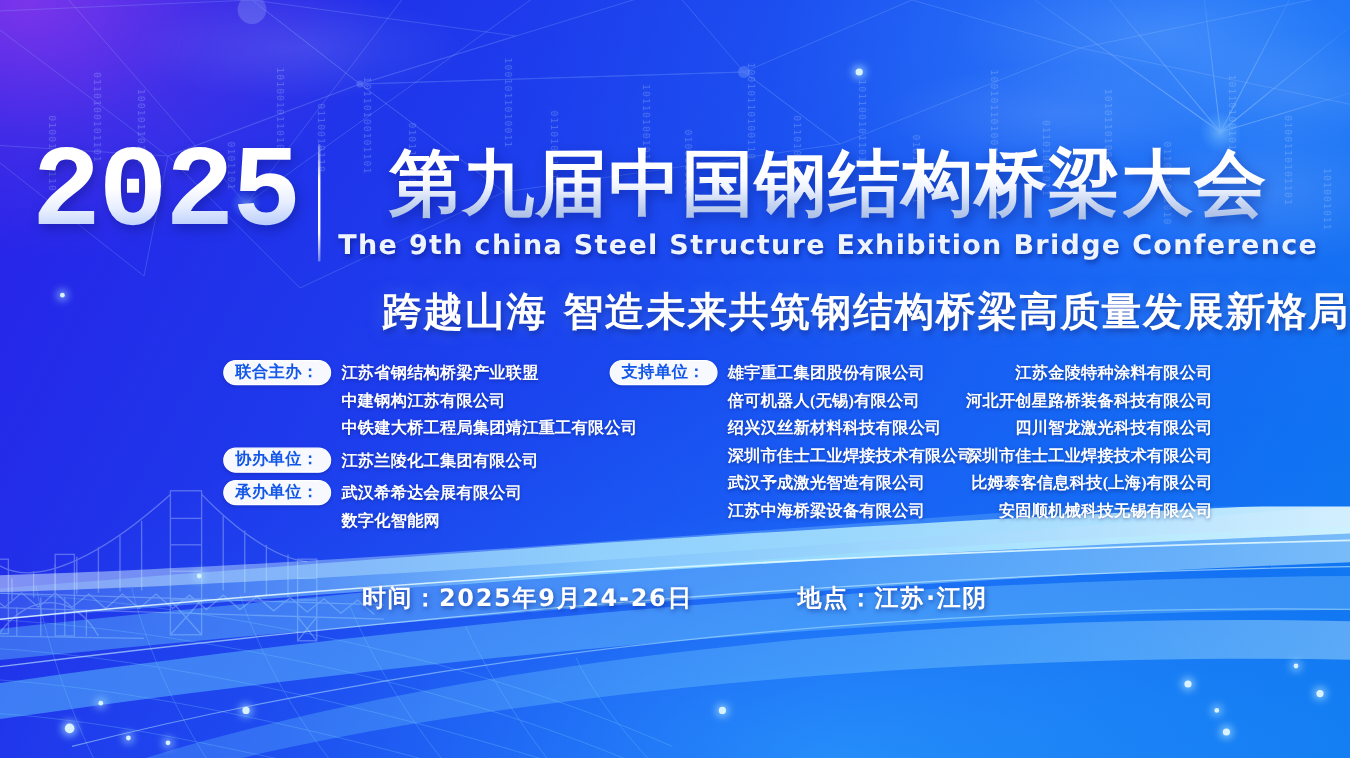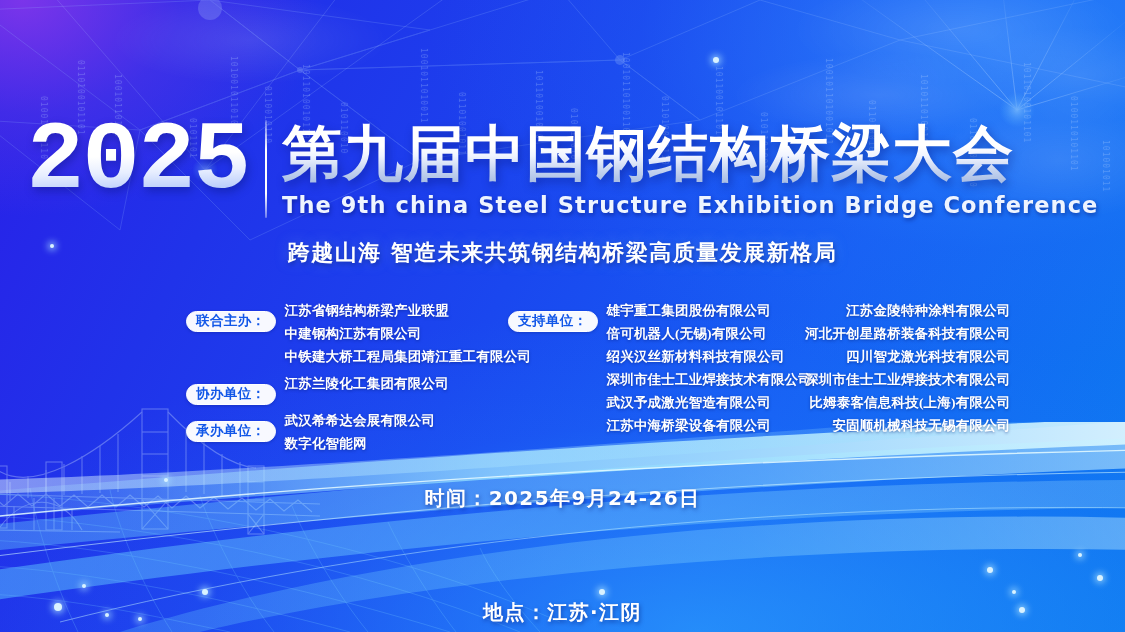--- a/index.html
+++ b/index.html
@@ -71,21 +71,21 @@
     -webkit-text-fill-color: transparent; color: transparent;
     filter: drop-shadow(2px 4px 5px rgba(6,20,120,.42));
     padding-top: 2px;
   }
   .divider {
     width: 2px; align-self: stretch; height: 98px;
     margin: 2px 15px 0 16px;
     background: linear-gradient(180deg, rgba(255,255,255,.25), #ffffff 30%, #ffffff 75%, rgba(255,255,255,.35));
     border-radius: 2px;
   }
-  .title-stack { padding-top: 0; }
+  .title-stack { padding-top: 0; text-align: center; }
   .cn-title {
     font-size: 60px; font-weight: bold; line-height: 70px;
     letter-spacing: 1px;
     font-family: "DejaVu Sans", "Liberation Sans", sans-serif;
     background: linear-gradient(180deg, #ffffff 0%, #ffffff 40%, #f0f4ff 54%, #c3d2ef 76%, #a8bde4 92%, #cfdcf4 100%);
     -webkit-background-clip: text; background-clip: text;
     -webkit-text-fill-color: transparent; color: transparent;
     filter: drop-shadow(2px 4px 5px rgba(6,20,120,.45));
     white-space: nowrap;
   }
@@ -95,22 +95,22 @@
     letter-spacing: 1.1px;
     color: #eef4ff;
     text-shadow: 1px 2px 4px rgba(5,20,110,.55);
     white-space: nowrap;
     font-family: "DejaVu Sans", "Liberation Sans", sans-serif;
   }
 
   
   .slogan {
     position: absolute; top: 238px; left: 0; right: 0;
-    text-align: center;
-    font-size: 22px; font-weight: bold; letter-spacing: 1.5px;
+    text-align: right;
+    font-size: 33px; font-weight: bold; letter-spacing: 1.5px;
     color: #ffffff;
     text-shadow: 1px 2px 5px rgba(5,25,120,.6), 0 0 14px rgba(120,190,255,.35);
     font-family: "DejaVu Sans", "Liberation Sans", sans-serif;
   }
 
   
   .orgs { position: absolute; top: 299px; left: 0; right: 0; height: 150px; }
   .col { position: absolute; display: flex; }
   .col-left   { left: 186px; }
   .col-mid    { left: 508px; }
@@ -125,40 +125,39 @@
     display: inline-flex; align-items: center; justify-content: center;
     height: 21px; padding: 0 9px 1px 9px;
     border: 1.6px solid #ffffff;
     border-radius: 11px;
     background: rgba(255,255,255,.97);
     color: #1257e8;
     font-size: 13.5px; font-weight: bold; letter-spacing: .4px;
     white-space: nowrap;
     font-family: "DejaVu Sans", "Liberation Sans", sans-serif;
     box-shadow: 0 1px 3px rgba(5,25,110,.3);
-    margin-top: 12px;
+    margin-top: 1px;
   }
   .items { display: flex; flex-direction: column; margin-left: 9px; }
   .items.noindent { margin-left: 0; text-align: right; }
   .item {
     font-size: 13.5px; font-weight: bold;
     line-height: 23px;
     color: #ffffff;
     white-space: nowrap;
     letter-spacing: .2px;
     text-shadow: 0 1px 3px rgba(5,25,110,.5);
     font-family: Liberation Serif, serif;
   }
 
   
   .footer {
     position: absolute; top: 485px; left: 0; right: 0;
     display: flex; justify-content: center; align-items: center;
     gap: 87px;
-    flex-direction: column;
   }
   .foot-item {
     font-size: 20px; font-weight: bold; letter-spacing: 1.4px;
     color: #ffffff;
     text-shadow: 1px 2px 4px rgba(5,25,120,.55);
     font-family: "DejaVu Sans", "Liberation Sans", sans-serif;
     white-space: nowrap;
   }
 </style>
 </head>

